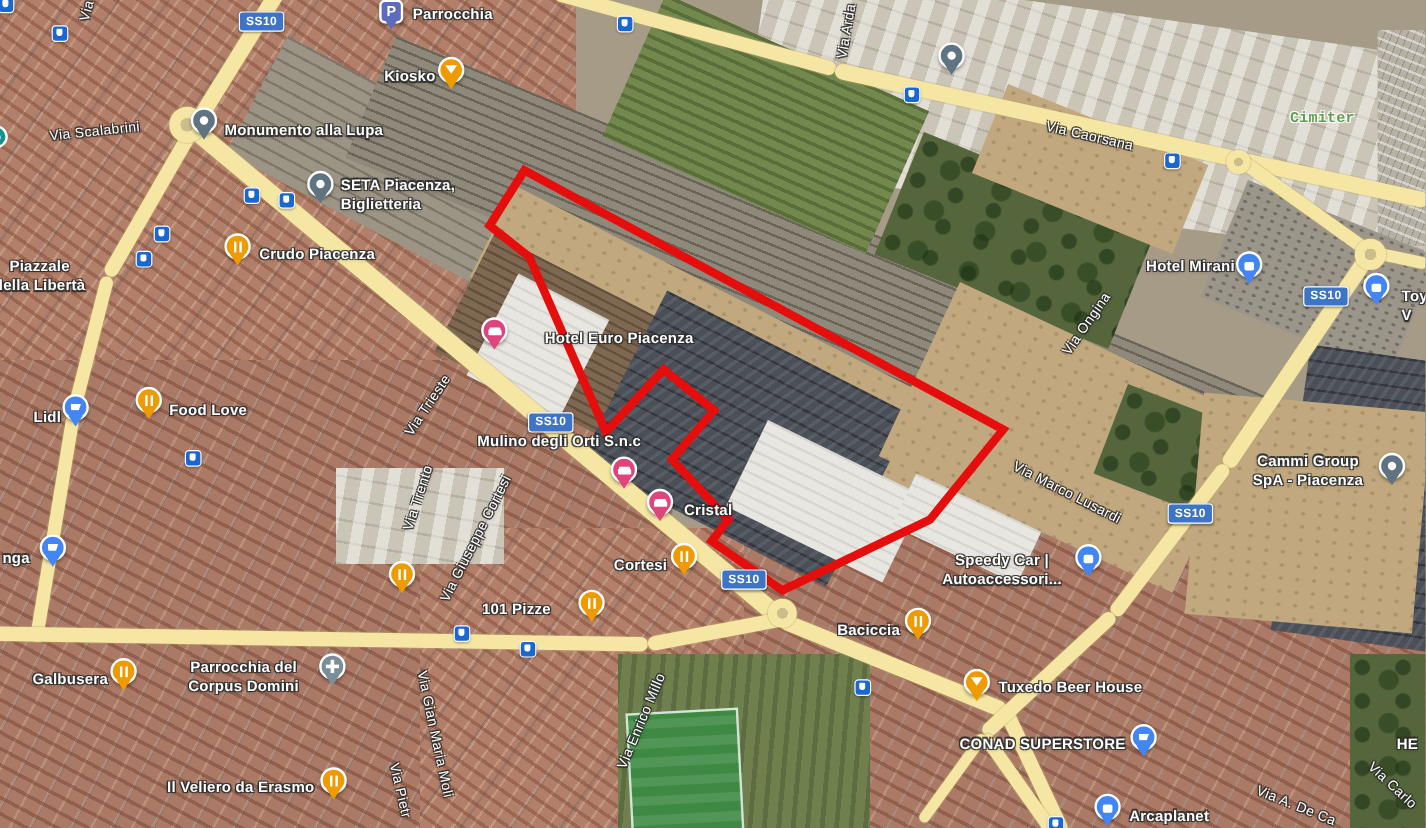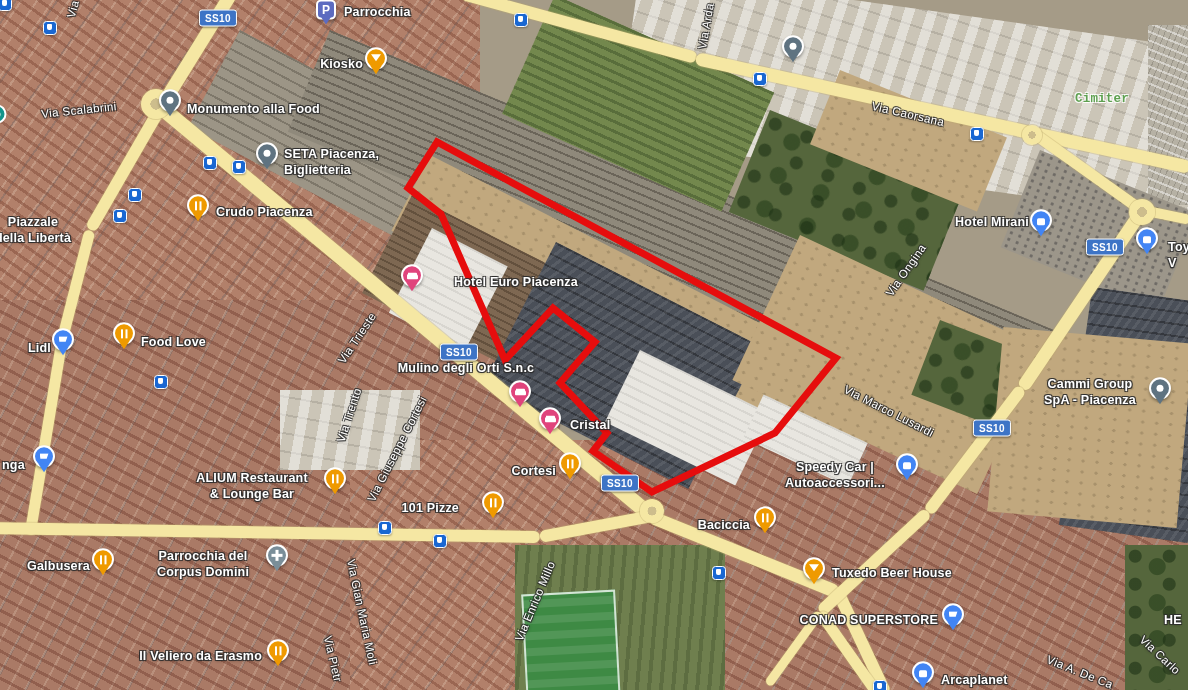--- a/index.html
+++ b/index.html
@@ -218,45 +218,41 @@
   <div class="pin tear c-org g-rest" style="left:765px;top:520px;"></div>
   <div class="pin tear c-org g-rest" style="left:103px;top:562px;"></div>
   <div class="pin tear c-church g-cross" style="left:277px;top:558px;"></div>
   <div class="pin tear c-org g-bar" style="left:814px;top:571px;"></div>
   <div class="pin tear c-blue g-cart" style="left:953px;top:617px;"></div>
   <div class="pin tear c-org g-rest" style="left:278px;top:653px;"></div>
   <div class="pin tear c-blue g-bag" style="left:923px;top:675px;"></div>
 
   <div class="lbl" style="left:344px;top:12px;">Parrocchia</div>
   <div class="lbl r" style="left:363px;top:64px;">Kiosko</div>
-  <div class="lbl" style="left:187px;top:109px;">Monumento alla Food</div>
+  <div class="lbl" style="left:187px;top:109px;">Monumento alla Lupa</div>
   <div class="lbl b0" style="left:284px;top:146px;">
     <div>SETA Piacenza,</div>
     <div>Biglietteria</div>
   </div>
   <div class="lbl" style="left:216px;top:212px;">Crudo Piacenza</div>
   <div class="lbl r" style="left:1029px;top:222px;">Hotel Mirani</div>
   <div class="lbl b0" style="left:1168px;top:239px;">
     <div>Toy</div>
     <div>V</div>
   </div>
   <div class="lbl" style="left:430px;top:282px;padding-left:24px;">Hotel Euro Piacenza</div>
   <div class="lbl r" style="left:51px;top:348px;">Lidl</div>
   <div class="lbl" style="left:141px;top:342px;">Food Love</div>
   <div class="lbl cx" style="left:466px;top:368px;">Mulino degli Orti S.n.c</div>
   <div class="lbl" style="left:570px;top:425px;">Cristal</div>
   <div class="lbl bc" style="left:1090px;top:376px;">
     <div>Cammi Group</div>
     <div>SpA - Piacenza</div>
   </div>
   <div class="lbl" style="left:2px;top:465px;">nga</div>
-  <div class="lbl bc" style="left:252px;top:470px;">
-    <div>ALIUM Restaurant</div>
-    <div>&amp; Lounge Bar</div>
-  </div>
   <div class="lbl r" style="left:556px;top:471px;">Cortesi</div>
   <div class="lbl bc" style="left:835px;top:459px;">
     <div>Speedy Car |</div>
     <div>Autoaccessori...</div>
   </div>
   <div class="lbl r" style="left:459px;top:508px;">101 Pizze</div>
   <div class="lbl r" style="left:750px;top:525px;">Baciccia</div>
   <div class="lbl r" style="left:90px;top:566px;">Galbusera</div>
   <div class="lbl bc" style="left:203px;top:548px;">
     <div>Parrocchia del</div>

